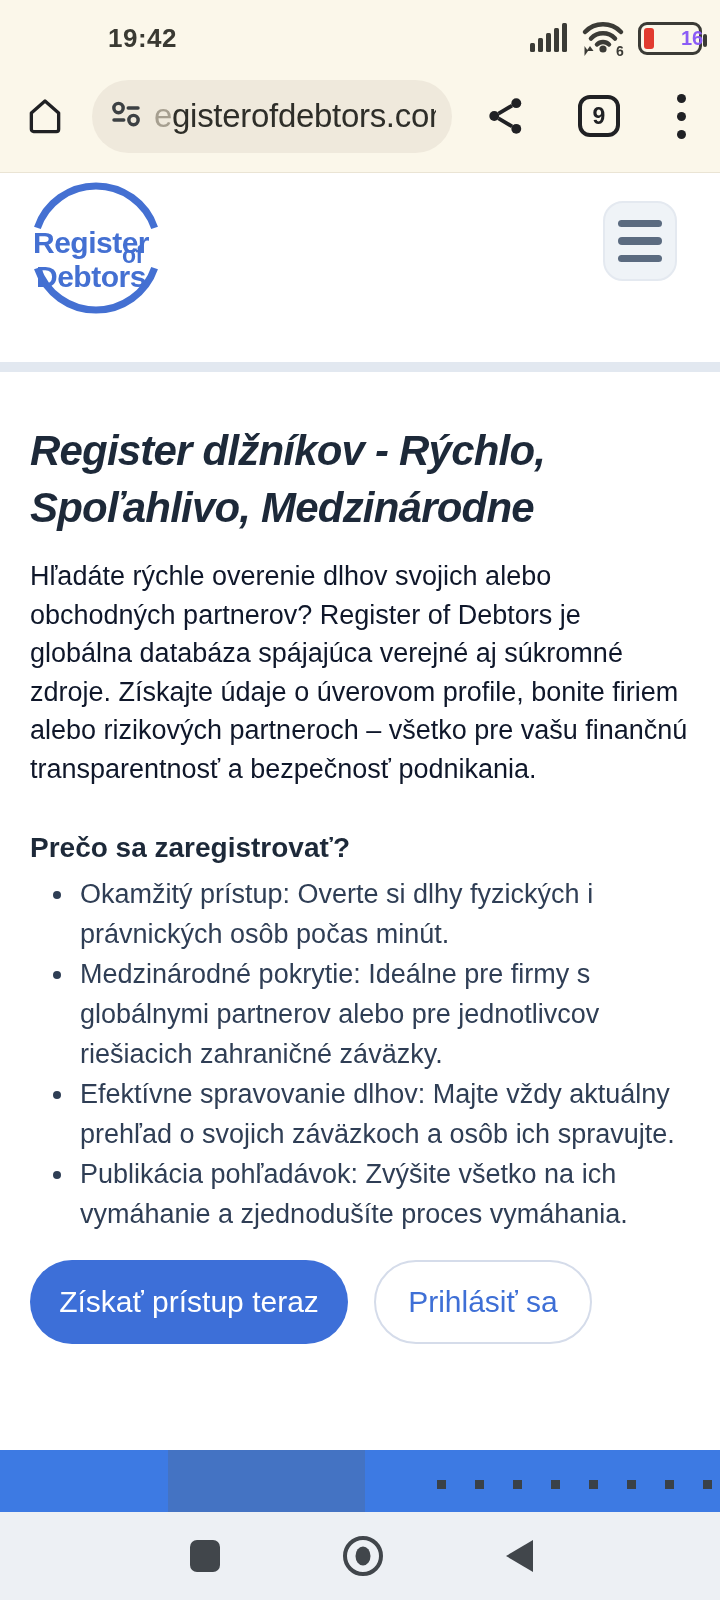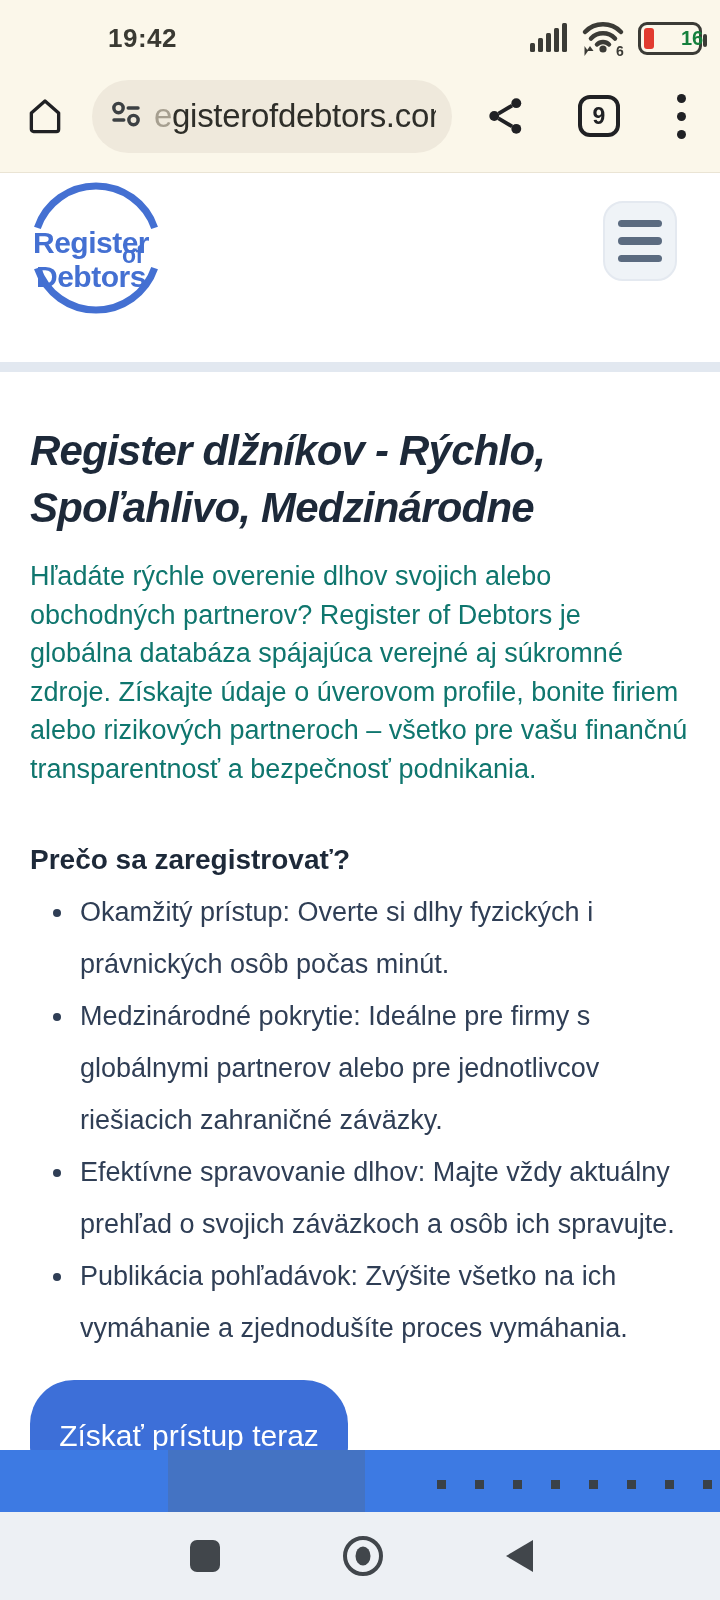--- a/index.html
+++ b/index.html
@@ -17,21 +17,21 @@
     padding:10px 18px 0 108px;
   }
   .status-time { font-size:26px; font-weight:600; color:#3a3a33; letter-spacing:0.5px; }
   .status-right { margin-left:auto; display:flex; align-items:center; gap:10px; }
   .battery {
     position:relative; width:64px; height:33px;
     border:3.5px solid #3b3b36; border-radius:9px;
     display:flex; align-items:center; background:transparent;
   }
   .battery-fill { position:absolute; left:3px; top:3px; bottom:3px; width:10px; background:#e23b30; border-radius:3px; }
-  .battery-text { width:100%; text-align:center; padding-left:8px; font-size:20px; font-weight:600; color:#15803d; line-height:1;margin-left:32px; }
+  .battery-text { width:100%; text-align:center; padding-left:8px; font-size:20px; font-weight:600; color:#8b5cf6; line-height:1;margin-left:32px; }
   .battery-cap { position:absolute; right:-8px; top:9px; width:4.5px; height:13px; background:#3b3b36; border-radius:2px; }
 
   .browser-bar {
     height:107px; display:flex; align-items:center; padding:0 0 6px 24px;
     border-bottom:1px solid #eae4d4;
   }
   .home-btn { width:42px; height:42px; flex:none; }
   .url-pill {
     margin-left:26px; width:360px; height:73px; border-radius:37px;
     background:#efe9dc; display:flex; align-items:center; padding:0 16px; flex:none;
@@ -66,26 +66,26 @@
   }
   .menu-btn i { width:44px; height:7.5px; border-radius:4px; background:#5b6b80; }
   .header-divider { height:10px; background:#e2e8f0; }
 
   
   .main { padding:0 30px; }
   .hero-title {
     margin-top:50px; font-size:42px; line-height:57px; font-weight:800;
     color:#1d2939; letter-spacing:-0.8px; max-width:640px;font-style:italic;
   }
-  .hero-intro { margin-top:21px; font-size:27px; line-height:38.5px; color:#0f766e; }
-  .why-heading { margin-top:56px; font-size:28px; font-weight:700; color:#1d2939; }
+  .hero-intro { margin-top:21px; font-size:27px; line-height:38.5px; color:#0f172a; }
+  .why-heading { margin-top:44px; font-size:28px; font-weight:700; color:#1d2939; }
   .benefit-list { margin-top:10px; padding-left:46px; list-style:disc; }
-  .benefit-list li { font-size:27px; line-height:52px; color:#2f3e55; padding-left:4px; }
+  .benefit-list li { font-size:27px; line-height:40px; color:#2f3e55; padding-left:4px; }
   .cta-row { margin-top:26px; display:flex; align-items:center; gap:26px; }
-  .btn { height:112px; border-radius:44px; display:flex; align-items:center; justify-content:center;
+  .btn { height:84px; border-radius:44px; display:flex; align-items:center; justify-content:center;
          font-size:30px; font-family:"Liberation Sans", sans-serif; cursor:pointer; }
   .btn-primary { width:318px; background:#3d6fd8; border:none; color:#ffffff; }
   .btn-secondary { width:218px; background:#ffffff; border:2px solid #d5dcea; color:#3e6fd6; }
 
   
   .footer-strip { position:absolute; left:0; right:0; bottom:88px; height:62px; background:#3d7ae3; }
   .footer-thumb { position:absolute; left:168px; top:0; width:197px; height:100%; background:#4473c3; }
   .footer-dots { position:absolute; right:8px; top:0; height:100%; display:flex; align-items:center; gap:29px; padding-top:6px; }
   .footer-dots i { width:9px; height:9px; background:#3a4147; display:block; }
 
@@ -193,20 +193,21 @@
     <p class="hero-intro">Hľadáte rýchle overenie dlhov svojich alebo obchodných partnerov? Register of Debtors je globálna databáza spájajúca verejné aj súkromné zdroje. Získajte údaje o úverovom profile, bonite firiem alebo rizikových partneroch – všetko pre vašu finančnú transparentnosť a bezpečnosť podnikania.</p>
     <p class="why-heading">Prečo sa zaregistrovať?</p>
     <ul class="benefit-list">
       <li>Okamžitý prístup: Overte si dlhy fyzických i právnických osôb počas minút.</li>
       <li>Medzinárodné pokrytie: Ideálne pre firmy s globálnymi partnerov alebo pre jednotlivcov riešiacich zahraničné záväzky.</li>
       <li>Efektívne spravovanie dlhov: Majte vždy aktuálny prehľad o svojich záväzkoch a osôb ich spravujte.</li>
       <li>Publikácia pohľadávok: Zvýšite všetko na ich vymáhanie a zjednodušíte proces vymáhania.</li>
     </ul>
     <div class="cta-row">
       <button class="btn btn-primary">Získať prístup teraz</button>
+      <button class="btn btn-secondary">Prihlásiť sa</button>
     </div>
   </div>
 
   <div class="footer-strip">
     <div class="footer-thumb"></div>
     <div class="footer-dots">
       <i></i>
         <i></i>
         <i></i>
         <i></i>

